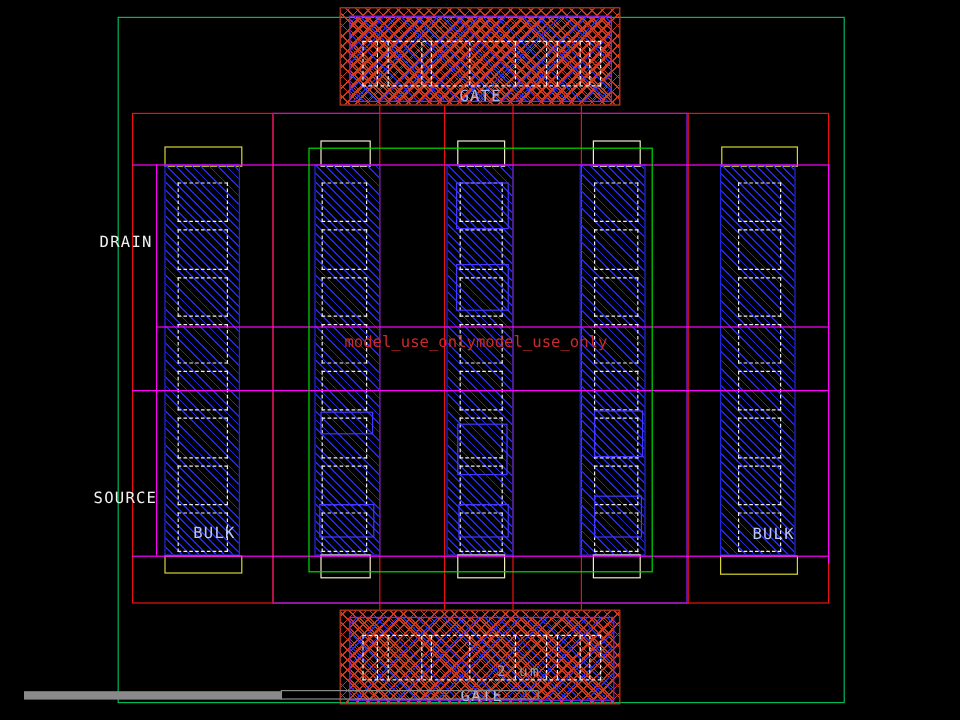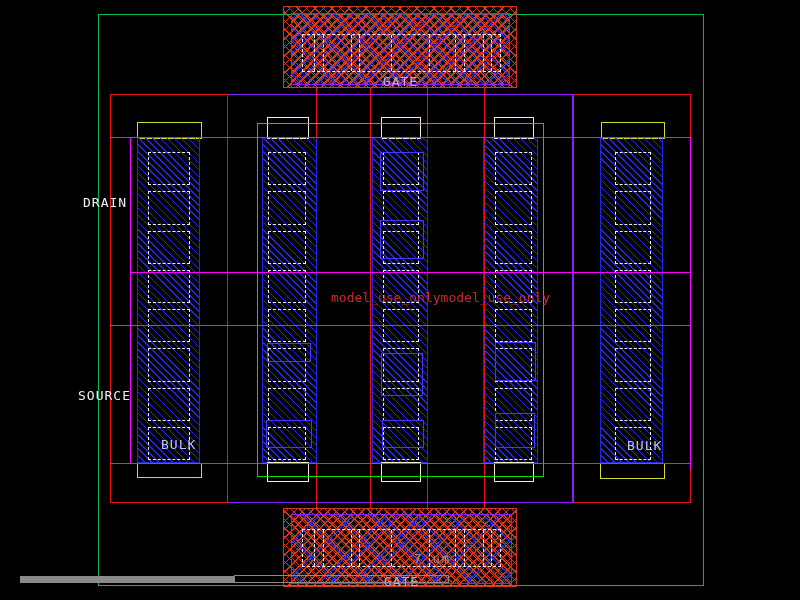--- a/index.html
+++ b/index.html
@@ -180,24 +180,24 @@
         <div class="gdiv" style="left:152px;"></div>
           <div class="gdiv" style="left:161px;"></div>
         <div class="gdiv" style="left:180px;"></div>
           <div class="gdiv" style="left:188px;"></div>
       </div>
       <div class="gate-lbl">GATE</div>
     </div>
   </div>
 
   <div class="lbl" style="left:83px;top:195px;color:var(--white);">DRAIN</div>
-  <div class="lbl" style="left:78px;top:388px;color:var(--white);">SOURCE</div>
+  <div class="lbl" style="left:78px;top:408px;color:var(--white);">SOURCE</div>
   <div class="lbl" style="left:161px;top:437px;color:var(--label-blue);">BULK</div>
   <div class="lbl" style="left:627px;top:438px;color:var(--label-blue);">BULK</div>
 
-  <div class="lbl" style="left:287px;top:290px;color:var(--watermark-red);letter-spacing:0;margin-left:44px;">model_use_onlymodel_use_only</div>
-
-  <div class="lbl" style="left:414px;top:552px;color:var(--scale-gray);font-size:12px;letter-spacing:2px;">7 um</div>
+  <div class="lbl" style="left:287px;top:278px;color:var(--watermark-red);letter-spacing:0;">model_use_onlymodel_use_only</div>
+
+  <div class="lbl" style="left:414px;top:552px;color:var(--scale-gray);font-size:12px;letter-spacing:2px;">2 um</div>
 
   <div class="abs" style="left:20px;top:576px;width:215px;height:7px;background:var(--gray);"></div>
   <div class="abs" style="left:234px;top:575px;width:215px;height:8px;border:1px solid var(--gray);"></div>
 
 </div>
 
 </body></html>

